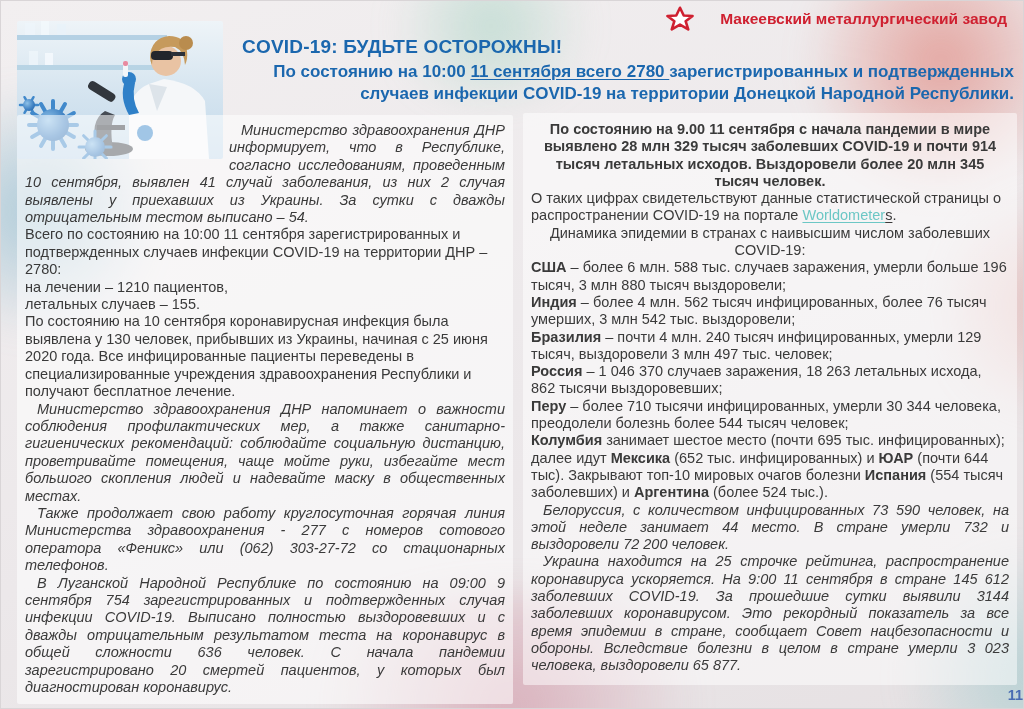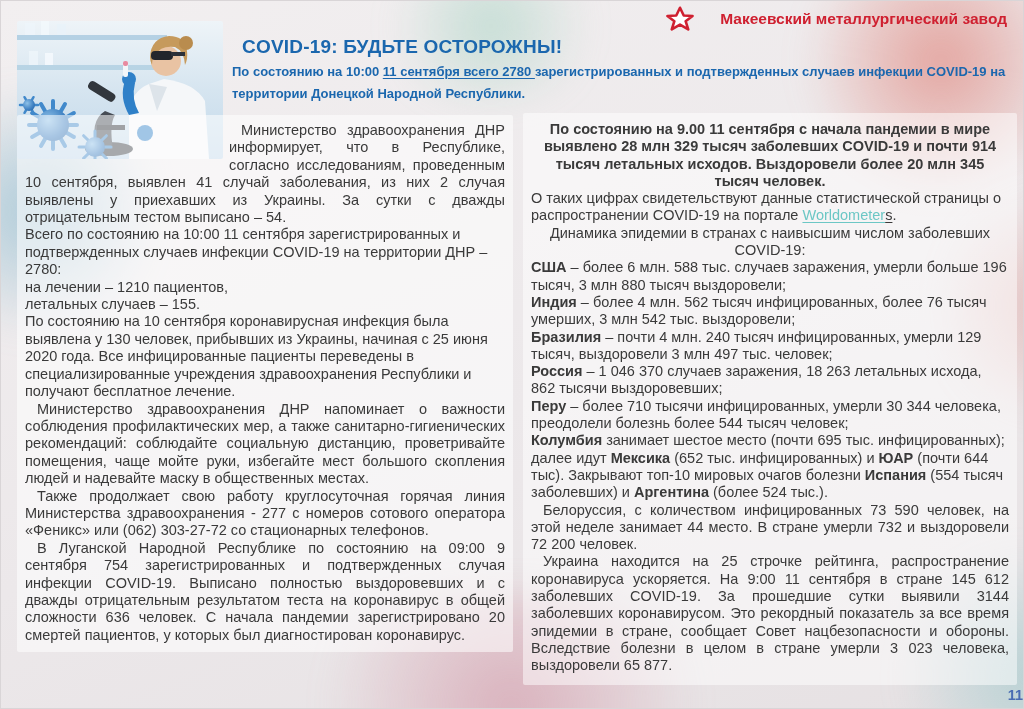--- a/index.html
+++ b/index.html
@@ -17,29 +17,29 @@
   .dec5{left:945px;top:170px;width:210px;height:270px;background:radial-gradient(circle,rgba(219,137,131,.4),rgba(219,137,131,0) 70%);}
   .dec6{left:370px;top:-50px;width:240px;height:150px;background:radial-gradient(circle,rgba(146,204,183,.45),rgba(146,204,183,0) 70%);}
 
   .photo{position:absolute;left:16px;top:20px;width:206px;height:138px;border-radius:2px;}
 
   .logo-row{position:absolute;top:5px;right:16px;display:flex;align-items:center;gap:25px;}
   .logo-icon{width:30px;height:26px;flex:0 0 auto;}
   .org-name{color:#cf2030;font-weight:bold;font-size:15.5px;white-space:nowrap;}
 
   .title{position:absolute;left:236px;top:30px;margin:5px;font-size:19px;color:#1b67ae;font-weight:bold;letter-spacing:.2px;}
-  .subtitle{position:absolute;left:231px;top:60px;width:782px;margin:0;font-size:13px;line-height:22px;font-weight:bold;color:#1b67ae;}
+  .subtitle{position:absolute;left:231px;top:60px;width:782px;margin:0;font-size:17px;line-height:22px;font-weight:bold;color:#1b67ae;text-align:right;}
   .subtitle .u{text-decoration:underline;text-underline-offset:2px;}
 
   .col{position:absolute;font-size:14.5px;color:#3a3a3a;box-sizing:border-box;border-radius:2px;}
   .col p{margin:0;}
   .left-col{left:16px;top:114px;width:496px;padding:7px 8px 8px;background:rgba(255,255,255,.55);line-height:17.4px;}
   .right-col{left:522px;top:112px;width:494px;padding:8px 8px 10px;background:rgba(255,255,255,.5);line-height:17.3px;}
   .photo-spacer{float:left;width:204px;height:38px;}
-  .j{text-align:justify;}
+  .j{text-align:justify;font-style:italic;}
   .l{text-align:left;}
   .c{text-align:center;}
   .b{font-weight:bold;}
   .ind{text-indent:12px;}
   .pad{padding:0 4px;}
   .link{color:#6cc7c5;text-decoration:underline;text-underline-offset:2px;cursor:pointer;}
   .link.dark{color:#3a3a3a;}
 
   .footer{position:absolute;bottom:5px;left:0;width:100%;text-align:right;color:#4a6cb3;font-weight:bold;font-size:14.5px;}
 </style>

